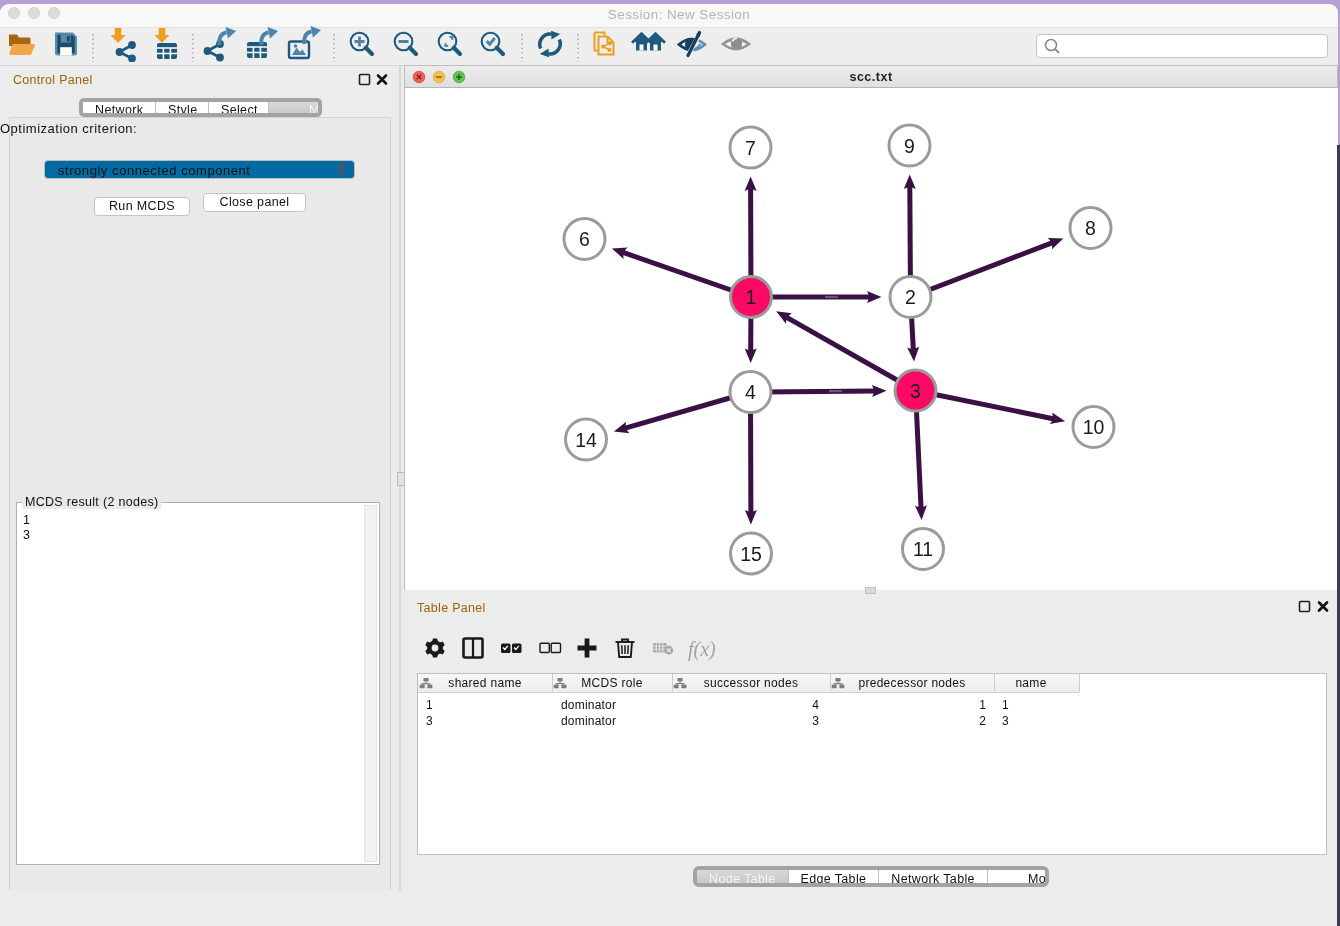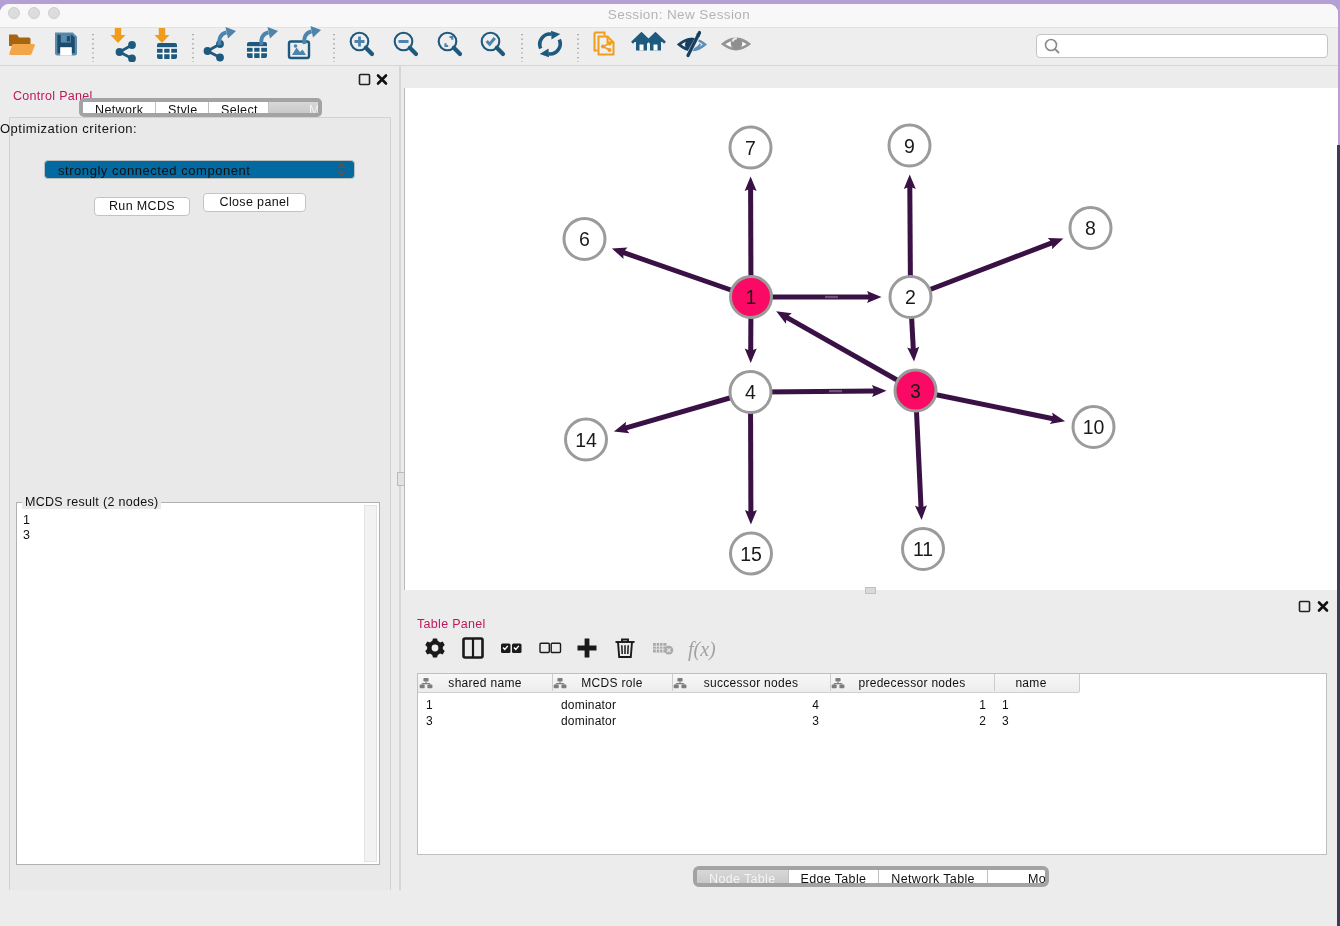--- a/index.html
+++ b/index.html
@@ -12,21 +12,21 @@
 .tl{position:absolute;top:3px;width:12px;height:12px;border-radius:50%;
   background:#dcdcdc;border:1px solid #cecece;box-sizing:border-box;}
 #wtitle{position:absolute;top:3px;left:0;width:100%;text-align:center;
   font-size:13.5px;color:#b4b4b4;letter-spacing:0.4px;}
 #toolbar{position:absolute;left:0;top:24px;width:100%;height:38px;background:#eeeeee;border-bottom:1px solid #d6d6d6;box-sizing:border-box;}
 #searchbox{position:absolute;left:1036px;top:6px;width:290px;height:22px;background:#fff;
   border:1px solid #c4c4c4;border-radius:4px;}
 #mainarea{position:absolute;left:0;top:62px;width:1338px;height:824px;background:#ececec;}
 
 #cpanel{position:absolute;left:0;top:0;width:400px;height:824px;}
-.phead{font-size:12.5px;color:#be185d;letter-spacing:0.3px;margin-top:16px;}
+.phead{font-size:12.5px;color:#a16207;letter-spacing:0.3px;}
 
 .segbar{position:absolute;display:flex;height:19px;border:4px solid #a3a3a3;
   border-radius:5px;overflow:hidden;background:#fff;box-sizing:border-box;}
 .seg{font-size:12.5px;color:#111;letter-spacing:0.35px;padding:0 12px;line-height:17px;text-align:center;
   border-right:1px solid #c0c0c0;background:#fff;white-space:nowrap;}
 .seg:last-child{border-right:none;padding-left:40px;}
 .seg.sel{background:linear-gradient(#d8d8d8,#c9c9c9);color:#f4f4f4;}
 .btn{position:absolute;height:19px;background:#fff;border:1px solid #c3c3c3;
   border-radius:4px;font-size:12.5px;letter-spacing:0.35px;color:#111;text-align:center;line-height:17px;
   box-sizing:border-box;}
@@ -238,20 +238,31 @@
       <div style="position:absolute;left:16px;top:436px;width:364px;height:363px;border:1px solid #b1b1b1;background:#fff;box-sizing:border-box">
         <div style="position:absolute;left:5px;top:-7px;background:#e9e9e9;padding:0 3px;font-size:12.5px;letter-spacing:0.3px;color:#111;line-height:13px">MCDS result (2 nodes)</div>
         <div style="position:absolute;left:6px;top:10px;font-size:12.5px;color:#111;line-height:15px">1<br>3</div>
         <div style="position:absolute;right:2px;top:2px;width:13px;height:357px;background:#f2f2f2;border:1px solid #e3e3e3;box-sizing:border-box"></div>
       </div>
     </div>
 
     <div class="abs" style="left:399px;top:0;width:2px;height:824px;background:#d6d6d6"></div>
     <div class="abs" style="left:397px;top:406px;width:7px;height:12px;background:#e2e2e2;border:1px solid #bbb"></div>
     <div id="netwin">
+      <div id="nettitle">
+        <svg width="70" height="23" style="position:absolute;left:7px;top:0">
+          <circle cx="7" cy="11" r="5.8" fill="#ec6157" stroke="#d3473d" stroke-width="0.8"></circle>
+          <path d="M4.8 8.8 L9.2 13.2 M9.2 8.8 L4.8 13.2" stroke="#8c1f16" stroke-width="1.3"></path>
+          <circle cx="27" cy="11" r="5.8" fill="#f5bf4f" stroke="#dfa733" stroke-width="0.8"></circle>
+          <path d="M23.8 11 h6.4" stroke="#985d10" stroke-width="1.6"></path>
+          <circle cx="47" cy="11" r="5.8" fill="#62c154" stroke="#4aa73d" stroke-width="0.8"></circle>
+          <path d="M44 11 h6 M47 8 v6" stroke="#106b10" stroke-width="1.4"></path>
+        </svg>
+        <div style="position:absolute;left:0;top:4px;width:100%;text-align:center;font-size:12.5px;font-weight:bold;color:#222;letter-spacing:0.5px">scc.txt</div>
+      </div>
       <div id="netcanvas">
       <svg width="934" height="501" style="position:absolute;left:0;top:0">
         <g stroke="#3a1144" stroke-width="5">
           <line x1="346.0" y1="209.0" x2="345.6" y2="99.5"></line>
           <line x1="346.0" y1="209.0" x2="217.3" y2="164.2"></line>
           <line x1="346.0" y1="209.0" x2="465.5" y2="209.0"></line>
           <line x1="346.0" y1="209.0" x2="345.7" y2="264.0"></line>
           <line x1="505.5" y1="209.0" x2="504.8" y2="97.5"></line>
           <line x1="505.5" y1="209.0" x2="648.2" y2="154.3"></line>
           <line x1="505.5" y1="209.0" x2="508.4" y2="262.6"></line>

